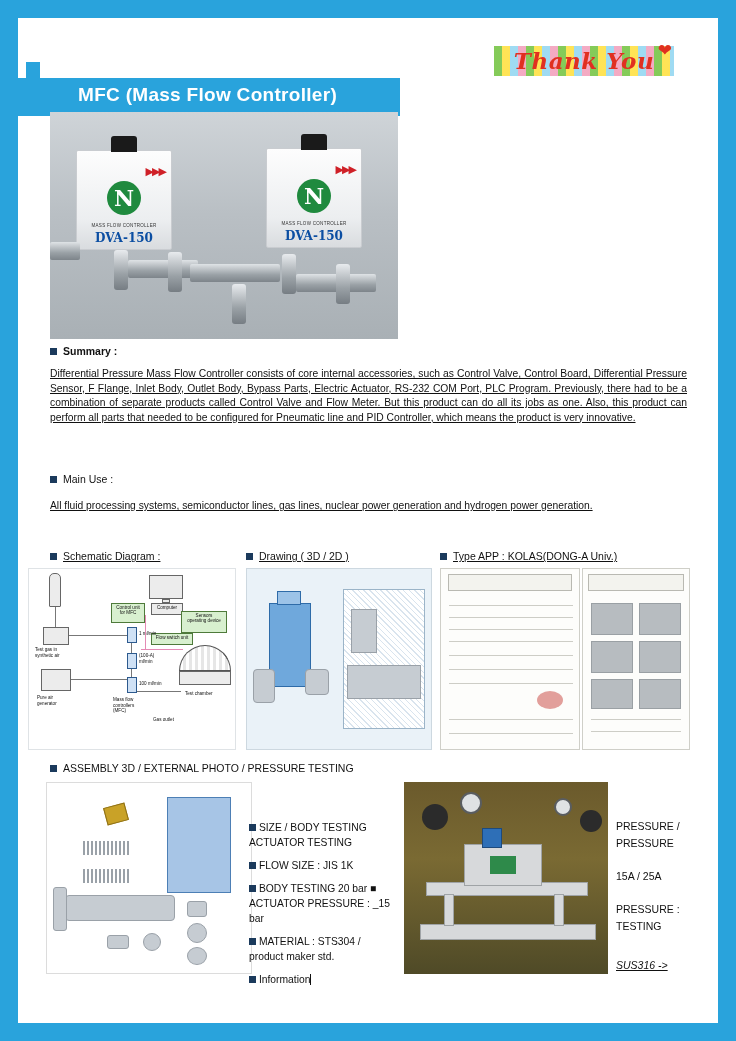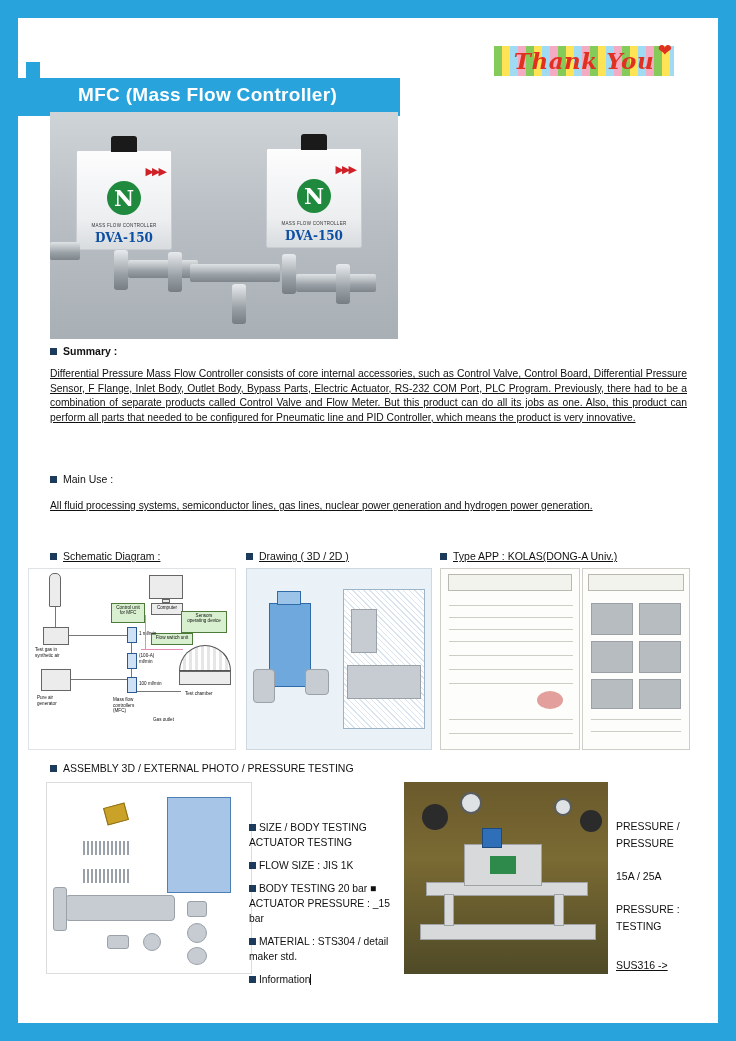--- a/index.html
+++ b/index.html
@@ -373,21 +373,21 @@
   <div class="spec-line" style="margin-bottom:8px;">
     <span class="sq"></span>
     <span>FLOW SIZE  :  JIS  1K</span>
   </div>
   <div class="spec-line" style="margin-bottom:8px;">
     <span class="sq"></span>
     <span>BODY  TESTING 20  bar    ■  ACTUATOR PRESSURE : _15 bar</span>
   </div>
   <div class="spec-line" style="margin-bottom:8px;">
     <span class="sq"></span>
-    <span>MATERIAL :  STS304 / detail maker std.</span>
+    <span>MATERIAL :  STS304 / product maker std.</span>
   </div>
   <div class="spec-line">
     <span class="sq"></span>
     <span>Information</span><span class="caret"></span>
   </div>
 </div>
 
 <div class="img-panel ptest" style="left:404px; top:782px; width:204px; height:192px;">
   <div class="pt-gauge" style="left:56px; top:10px; width:22px; height:22px;"></div>
   <div class="pt-gauge" style="left:150px; top:16px; width:18px; height:18px;"></div>
@@ -401,14 +401,14 @@
   <div class="pt-rig" style="left:40px; top:112px; width:10px; height:32px;"></div>
   <div class="pt-rig" style="left:150px; top:112px; width:10px; height:32px;"></div>
 </div>
 
 <div style="position:absolute; left:616px; top:818px; width:76px;">
   <div class="right-spec">PRESSURE /</div>
   <div class="right-spec">PRESSURE</div>
   <div class="right-spec" style="margin-top:16px;">15A / 25A</div>
   <div class="right-spec" style="margin-top:16px;">PRESSURE :</div>
   <div class="right-spec">TESTING</div>
-  <div class="right-spec u" style="margin-top:22px;">SUS316  -&gt;</div>
+  <div class="right-spec u" style="margin-top:22px;font-style:italic;">SUS316  -&gt;</div>
 </div>
 
 </body></html>

